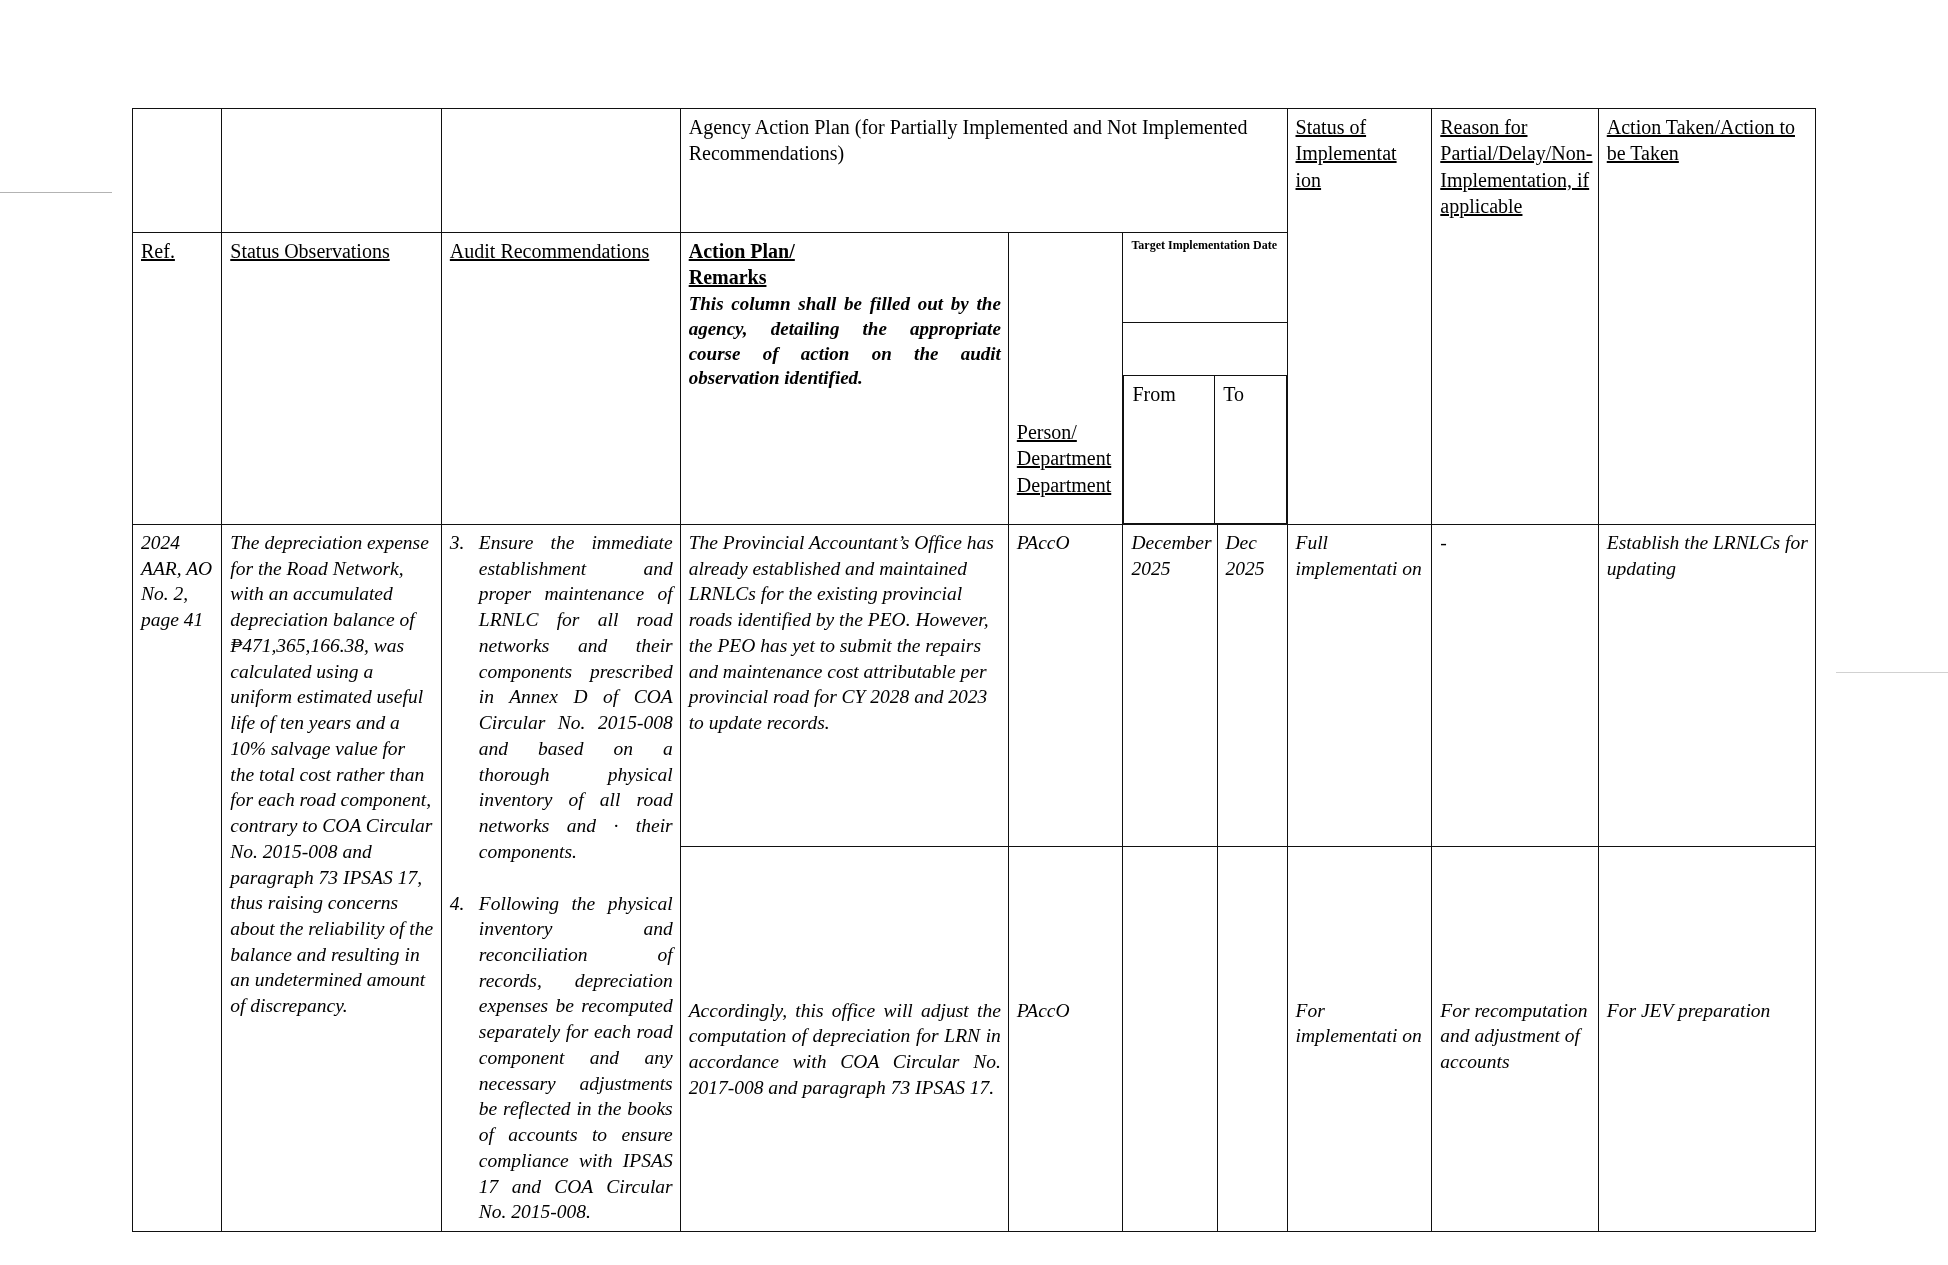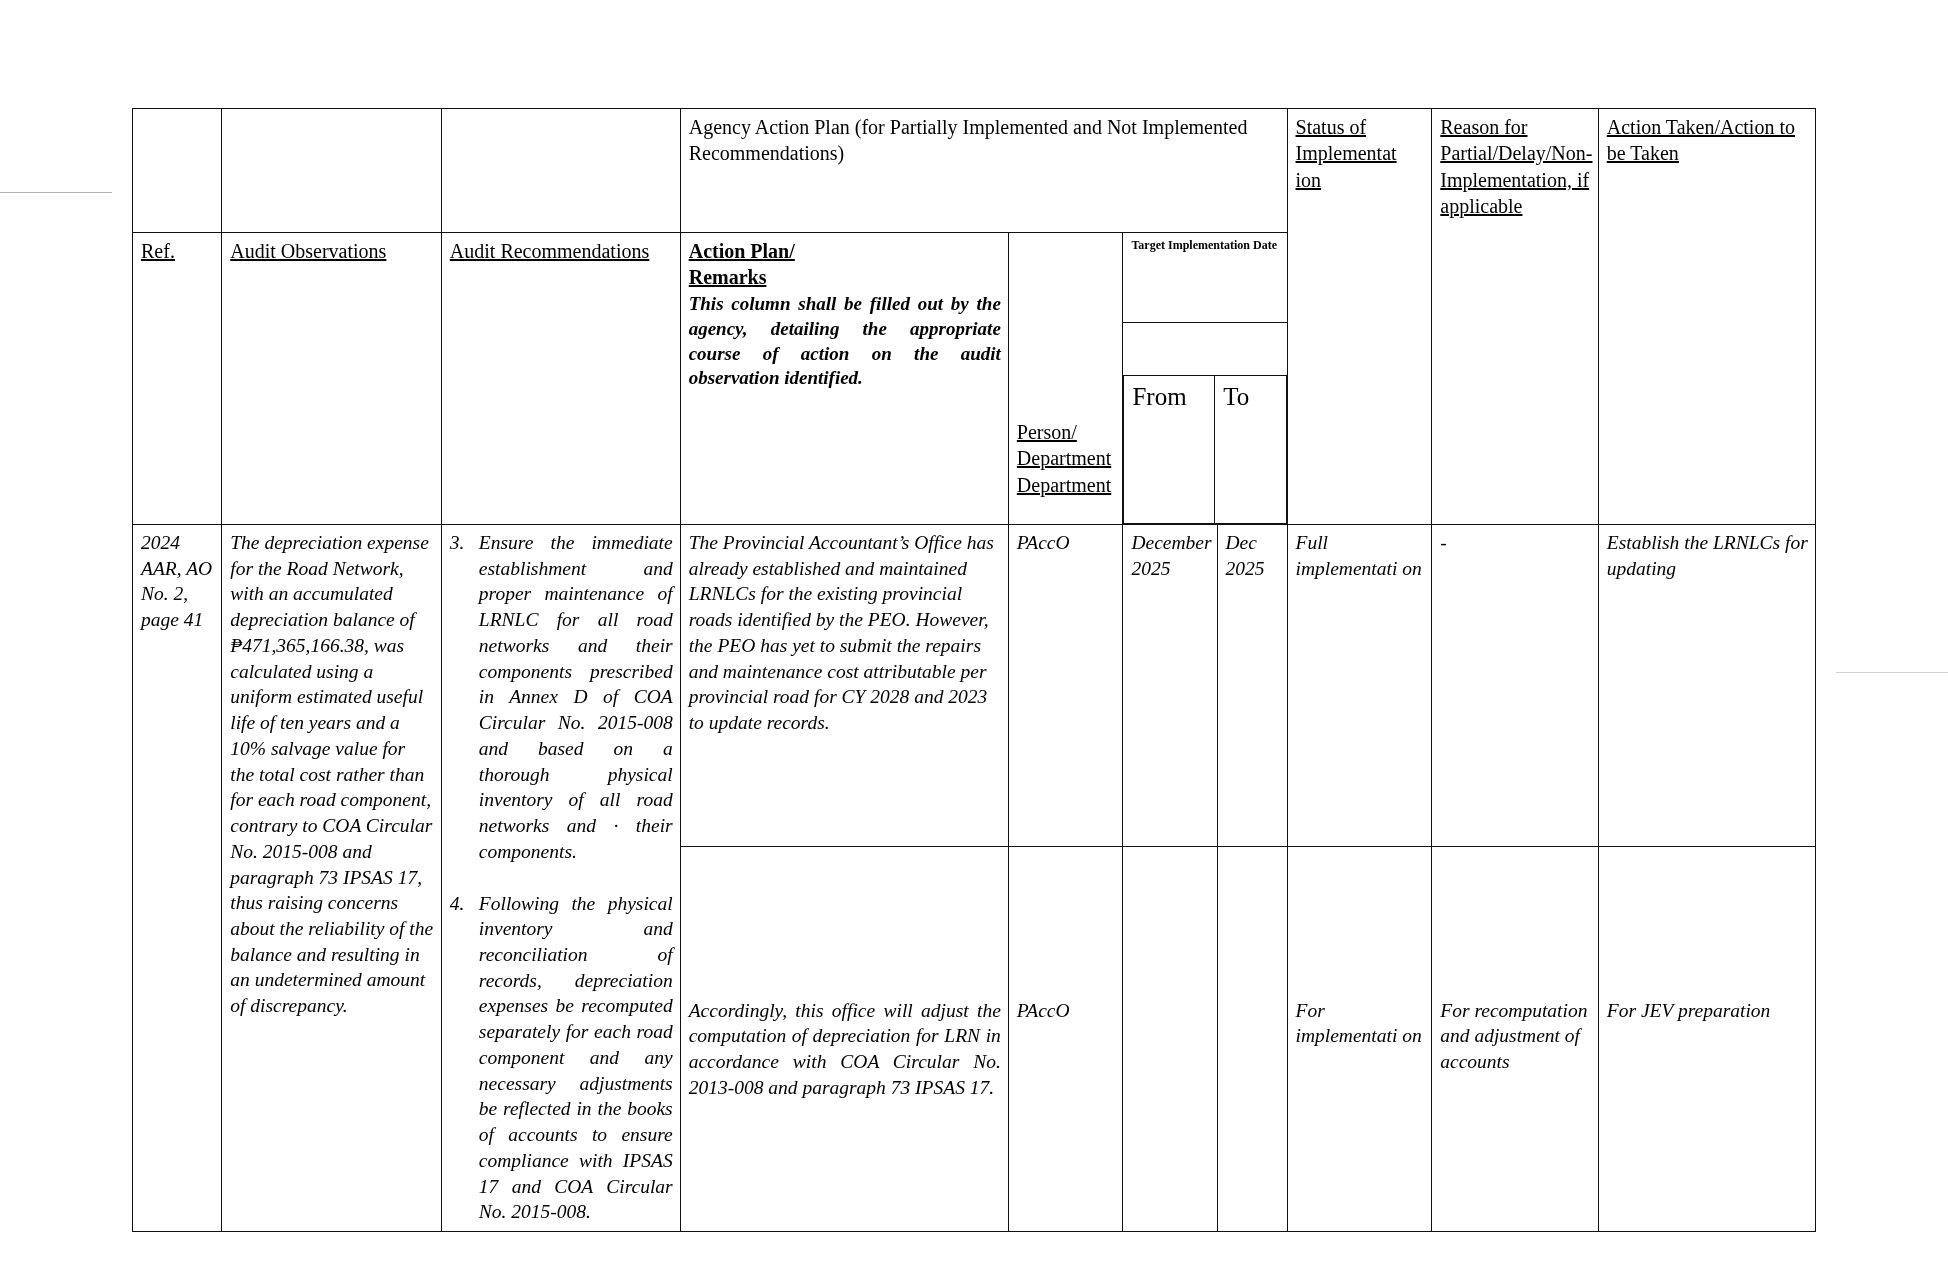--- a/index.html
+++ b/index.html
@@ -102,21 +102,21 @@
     border-bottom: 1.6px solid #111111;
     min-height: 78px;
   }
   .dates-blank { height: 52px; }
 
   .sub-from-to { border-collapse: collapse; width: 100%; table-layout: fixed; }
   .sub-from-to td {
     border: none;
     border-top: 1.6px solid #111111;
     font-weight: bold;
-    font-size: 25px;
+    font-size: 20px;
     padding: 4px 7px 5px 8px;
   }
   .sub-from-to td.sep { border-left: 1.6px solid #111111; }
 
   
   .body-cell { font-size: 19.5px; line-height: 1.32; font-style: italic; }
 
   .ref-lines { white-space: pre-line; }
 
   
@@ -153,21 +153,21 @@
       <td rowspan="1"></td>
       <td rowspan="1"></td>
       <td colspan="4" class="h-title">Agency Action Plan (for Partially Implemented and Not Implemented Recommendations)</td>
       <td rowspan="2" class="h-col h-spread">Status of Implementat ion</td>
       <td rowspan="2" class="h-col h-spread">Reason for Partial/Delay/Non-Implementation, if applicable</td>
       <td rowspan="2" class="h-col">Action Taken/Action to be Taken</td>
     </tr>
 
     <tr class="hdr-sub">
       <td class="h-col">Ref.</td>
-      <td class="h-col">Audit Observations</td>
+      <td class="h-col">Status Observations</td>
       <td class="h-col">Audit Recommendations</td>
 
       <td>
         <div class="h-col" style="white-space:pre-line">Action Plan/
 Remarks</div>
         <div class="plan-desc">This column shall be filled out by the agency, detailing the appropriate course of action on the audit observation identified.</div>
       </td>
 
       <td class="h-col" style="vertical-align:bottom;padding-bottom:26px">Person/ Department Department</td>
 
@@ -211,21 +211,21 @@
       <td class="body-cell">December 2025</td>
       <td class="body-cell">Dec 2025</td>
       <td class="body-cell">Full implementati on</td>
       <td class="body-cell">-</td>
       <td class="body-cell">Establish the LRNLCs for updating</td>
     </tr>
 
     <tr>
       <td class="body-cell">
         <div class="plan-gap"></div>
-        <div class="just">Accordingly, this office will adjust the computation of depreciation for LRN in accordance with COA Circular No. 2013-008 and paragraph 73 IPSAS 17.</div>
+        <div class="just">Accordingly, this office will adjust the computation of depreciation for LRN in accordance with COA Circular No. 2017-008 and paragraph 73 IPSAS 17.</div>
       </td>
       <td class="body-cell">
         <div class="plan-gap"></div>
         <div>PAccO</div>
       </td>
       <td class="body-cell"></td>
       <td class="body-cell"></td>
       <td class="body-cell">
         <div class="plan-gap"></div>
         <div>For implementati on</div>

